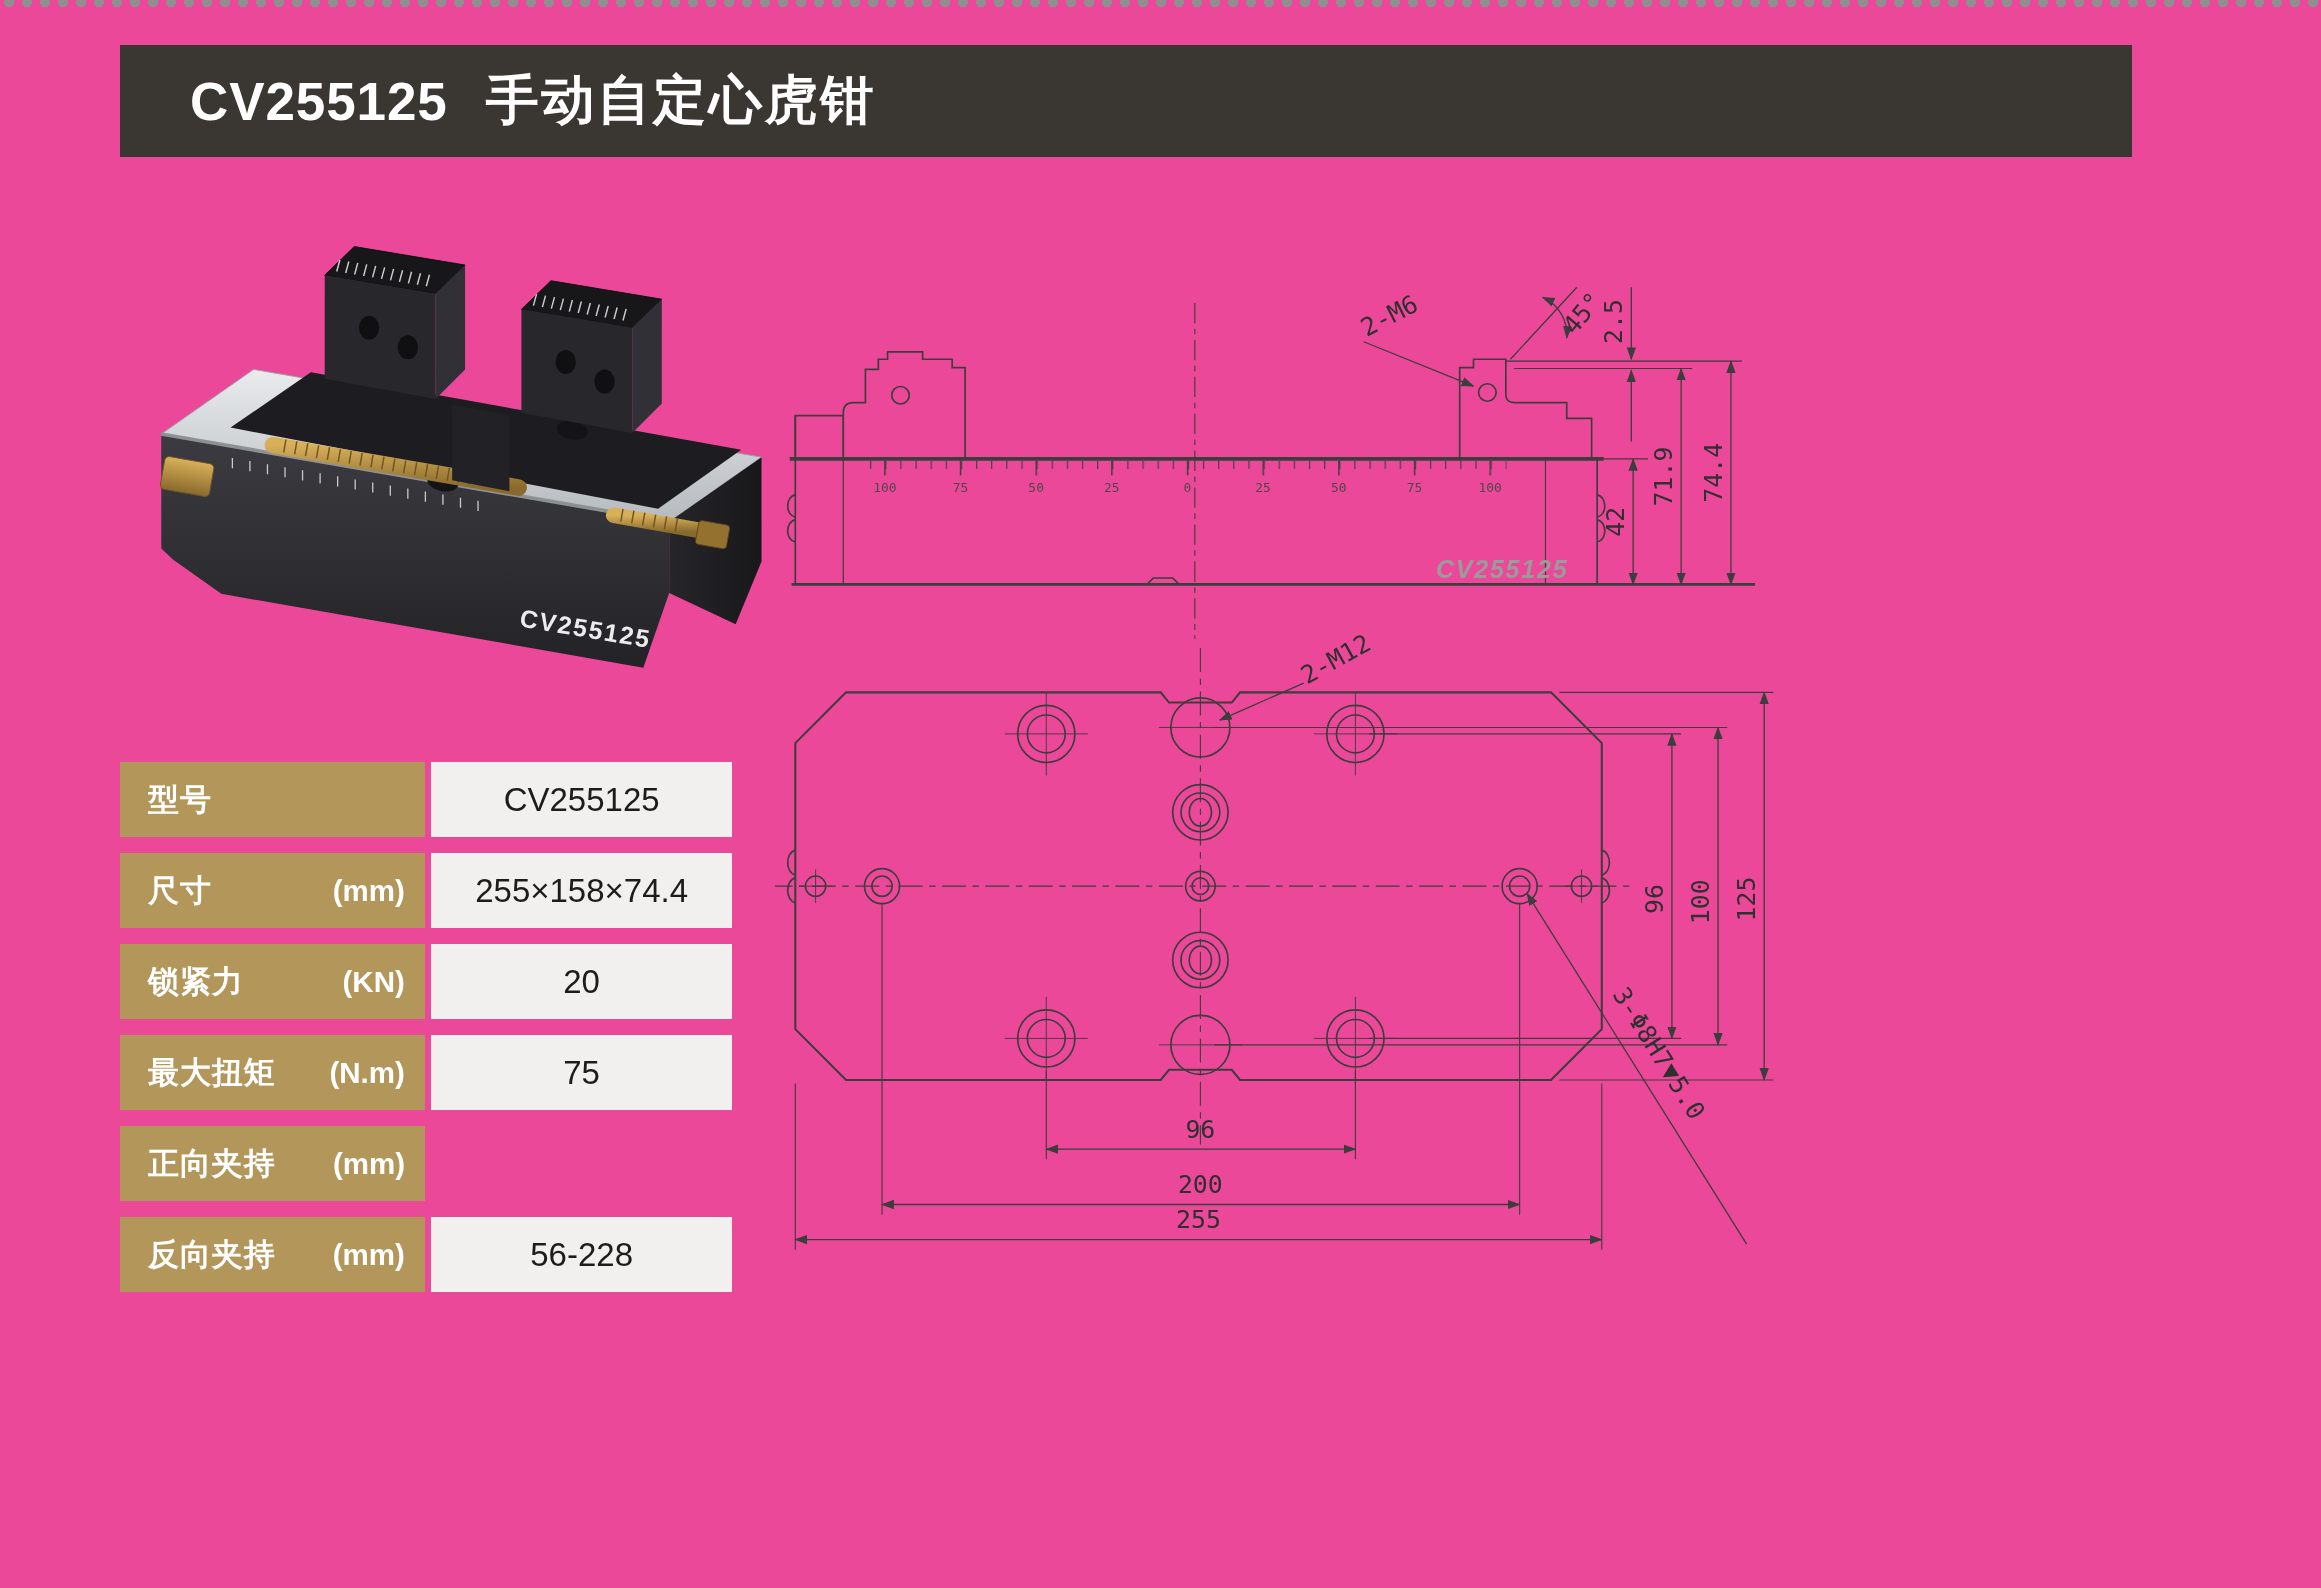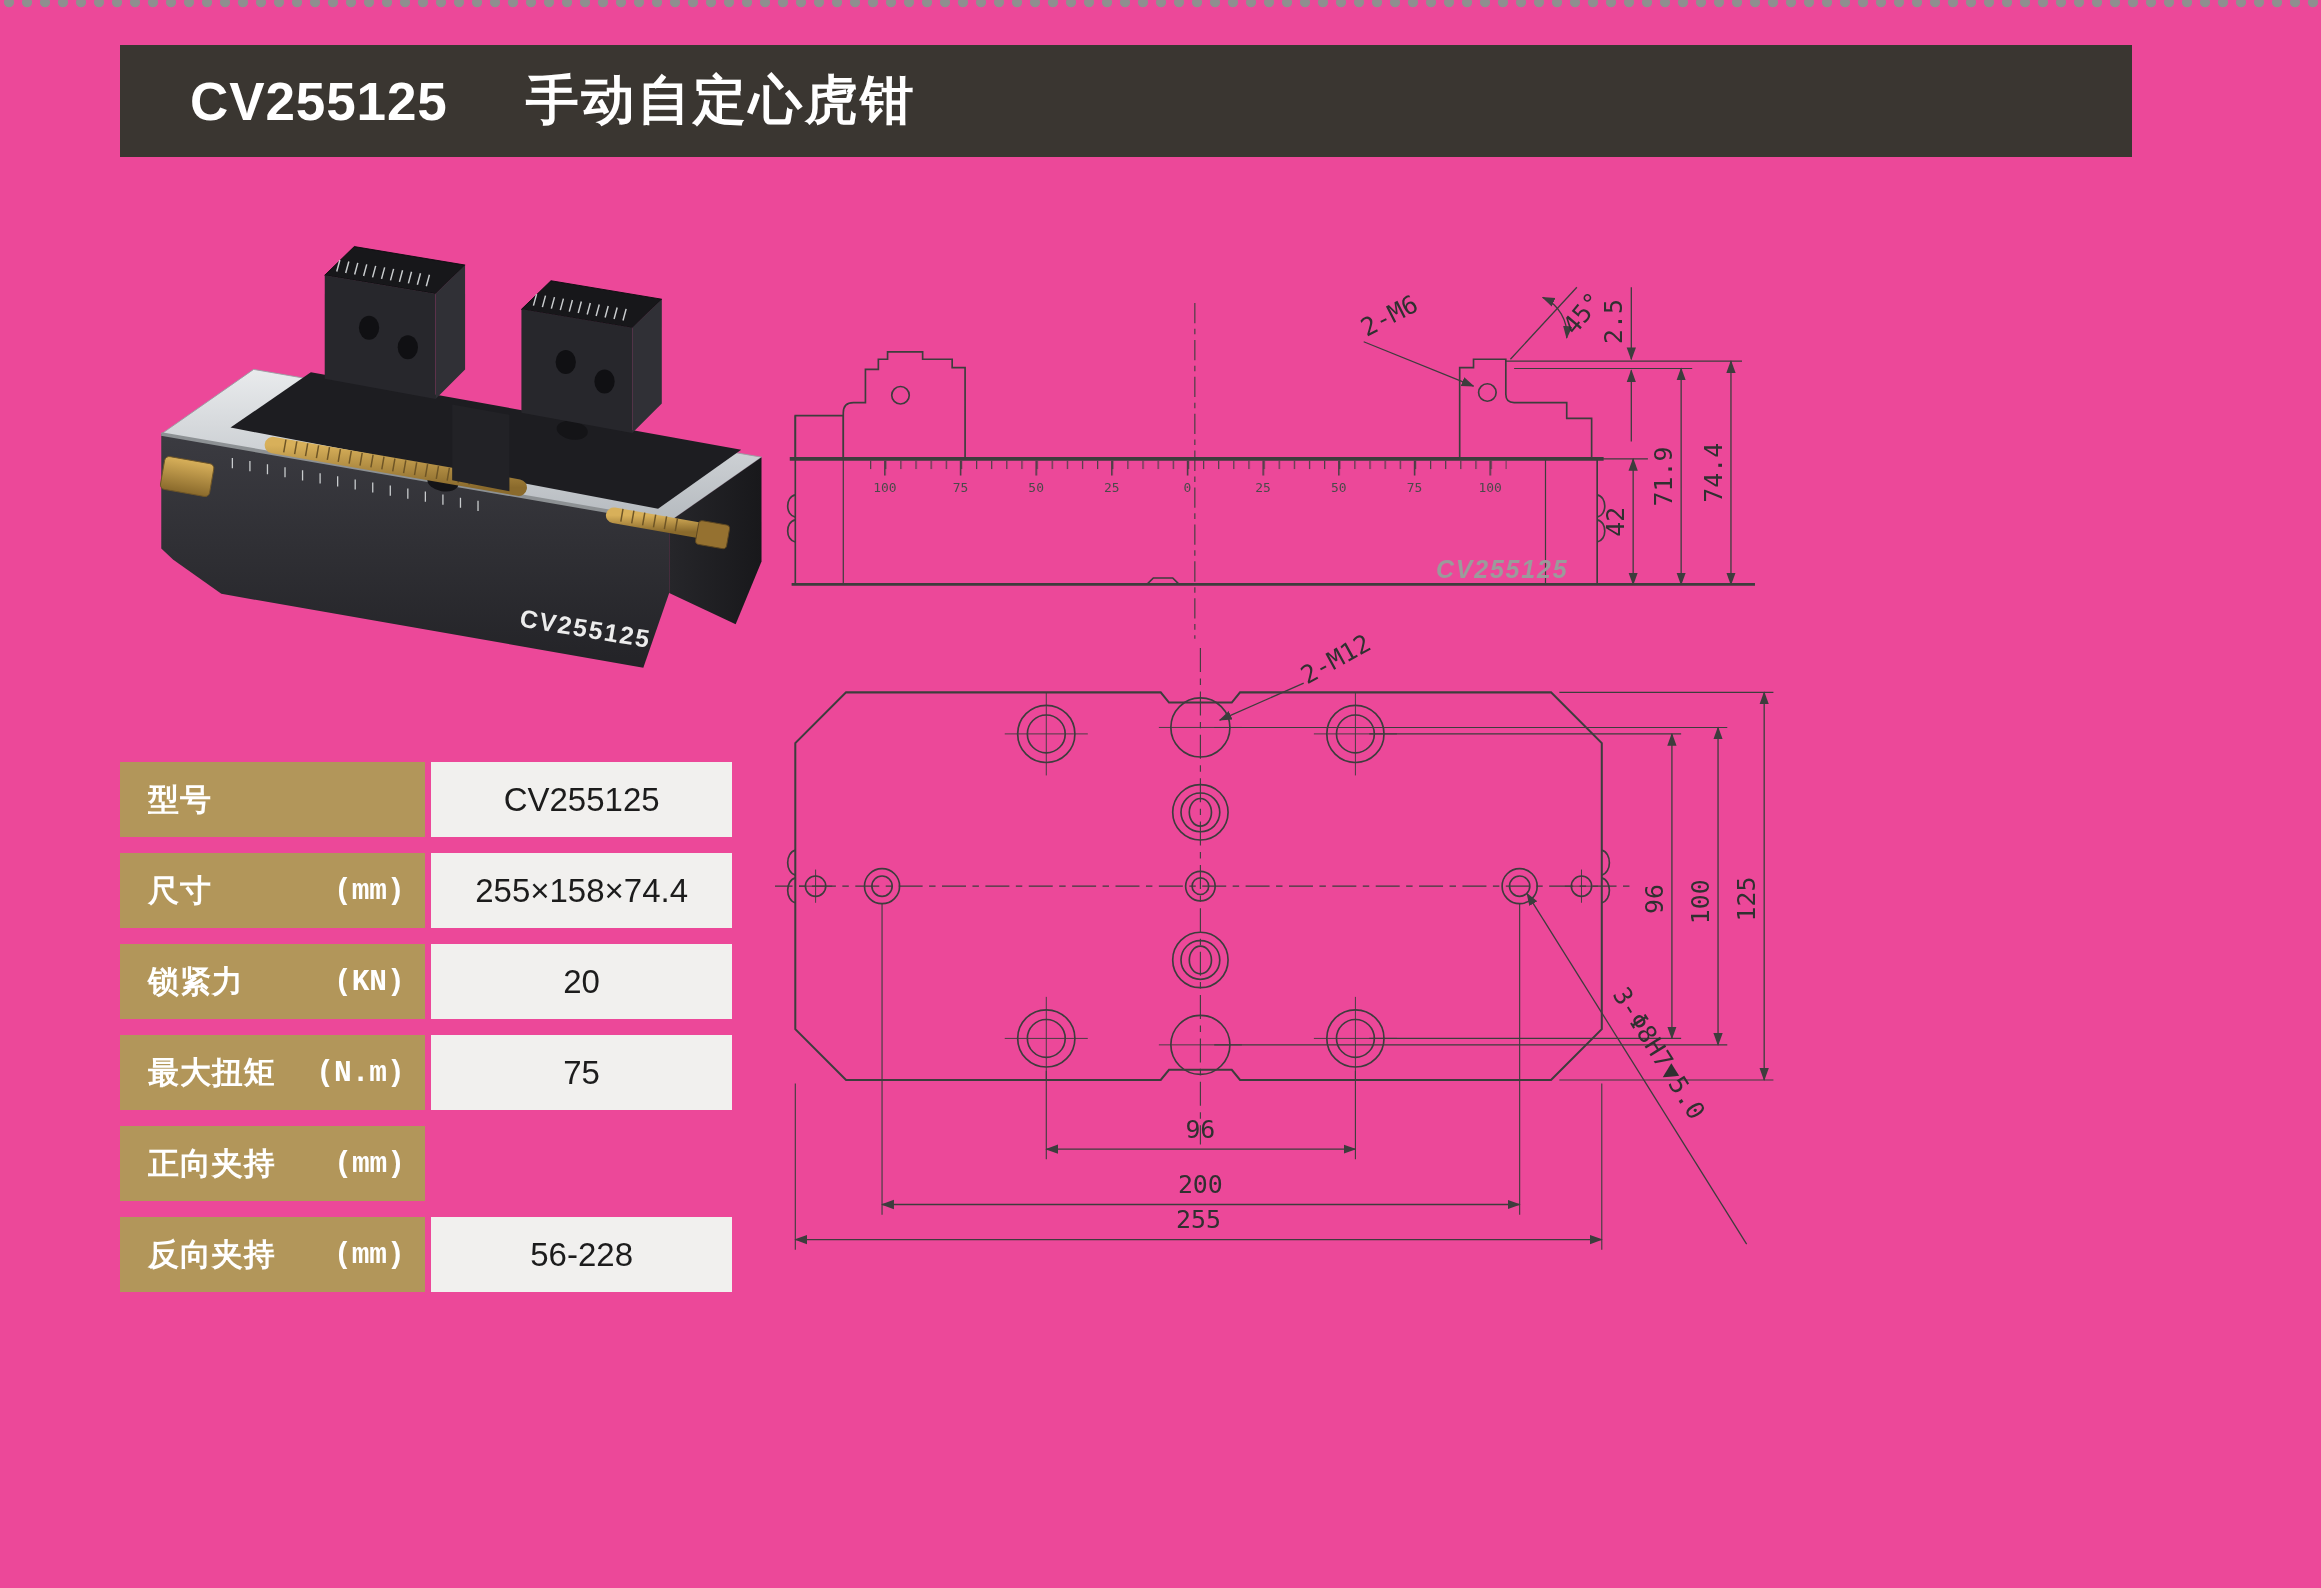--- a/index.html
+++ b/index.html
@@ -7,28 +7,28 @@
         font-family:"Liberation Sans",sans-serif;}
   
   .dots{position:absolute;left:0;top:0;width:100%;height:14px;
         background-image:radial-gradient(circle at 9px 2.3px,#8f8f8f 4.6px,rgba(0,0,0,0) 5.4px);
         background-size:18px 14px;background-repeat:repeat-x;}
   
   .hdr{position:absolute;left:120px;top:45px;width:2012px;height:112px;background:#3a3631;
        color:#ffffff;display:flex;align-items:center;font-weight:bold;font-size:53px;
        letter-spacing:0.9px;}
   .hdr .model{margin-left:70px;}
-  .hdr .cn{margin-left:78px;letter-spacing:2.8px;}
+  .hdr .cn{margin-left:38px;letter-spacing:2.8px;}
   
   .spec{position:absolute;left:120px;top:762px;width:612px;}
   .spec .row{display:flex;margin-bottom:16px;height:75px;}
   .spec .lab{width:305px;background:#b2965a;color:#fff;font-weight:bold;font-size:31px;
              display:flex;align-items:center;box-sizing:border-box;padding:0 20px 0 28px;}
   .spec .lab .t{flex:1;letter-spacing:0.9px;}
-  .spec .lab .u{font-size:29.5px;font-family:Liberation Mono, monospace;}
+  .spec .lab .u{font-size:29.5px;}
   .spec .gap{width:6.5px;}
   .spec .val{width:301px;background:#f1f0ee;color:#1c1c1c;font-size:33px;
              display:flex;align-items:center;justify-content:center;}
   svg{position:absolute;}
   text{user-select:none;}
   .dimtxt{font-family:"DejaVu Sans Mono",monospace;font-size:27px;fill:#303030;}
   .rultxt{font-family:"DejaVu Sans Mono",monospace;font-size:14px;fill:#4a4a4a;}
   .engrave{font-family:"Liberation Sans",sans-serif;font-weight:bold;font-style:italic;
            font-size:27px;fill:#9b9b9b;letter-spacing:2px;}
   .pmodel{font-family:"Liberation Sans",sans-serif;font-weight:bold;font-size:27px;

